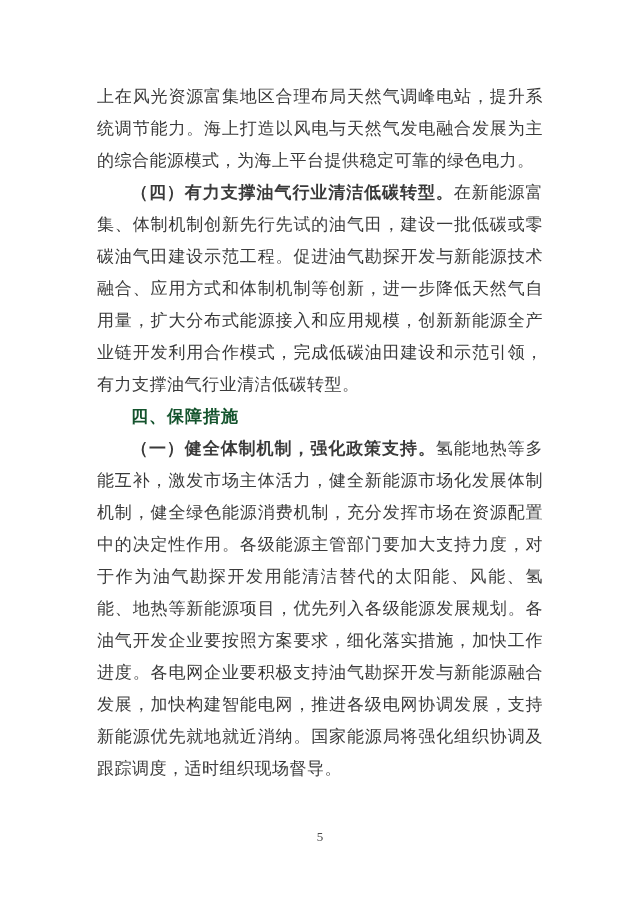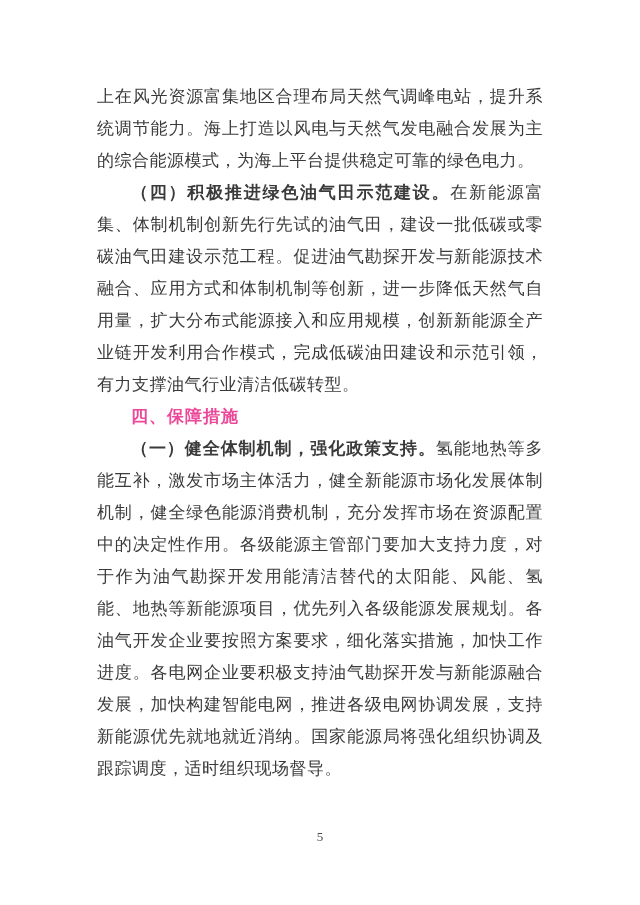--- a/index.html
+++ b/index.html
@@ -38,21 +38,21 @@
   .lead {
     font-weight: bold;
   }
   .heading {
     margin: 0;
     padding: 0;
     font-size: 17px;
     font-weight: bold;
     text-indent: 2em;
     font-family: "Liberation Sans", "DejaVu Sans", sans-serif;
-    color: #ec4899;
+    color: #14532d;
     letter-spacing: 1px;
   }
   .page-number {
     position: absolute;
     top: 827px;
     left: 0;
     width: 100%;
     text-align: center;
     font-size: 13px;
     line-height: 20px;
@@ -61,21 +61,21 @@
   }
 </style>
 </head>
 <body>
 
 <div class="page">
   <div class="content">
 
     <p class="para no-indent">上在风光资源富集地区合理布局天然气调峰电站，提升系统调节能力。海上打造以风电与天然气发电融合发展为主的综合能源模式，为海上平台提供稳定可靠的绿色电力。</p>
 
-    <p class="para"><span class="lead">（四）积极推进绿色油气田示范建设。</span><span>在新能源富集、体制机制创新先行先试的油气田，建设一批低碳或零碳油气田建设示范工程。促进油气勘探开发与新能源技术融合、应用方式和体制机制等创新，进一步降低天然气自用量，扩大分布式能源接入和应用规模，创新新能源全产业链开发利用合作模式，完成低碳油田建设和示范引领，有力支撑油气行业清洁低碳转型。</span></p>
+    <p class="para"><span class="lead">（四）有力支撑油气行业清洁低碳转型。</span><span>在新能源富集、体制机制创新先行先试的油气田，建设一批低碳或零碳油气田建设示范工程。促进油气勘探开发与新能源技术融合、应用方式和体制机制等创新，进一步降低天然气自用量，扩大分布式能源接入和应用规模，创新新能源全产业链开发利用合作模式，完成低碳油田建设和示范引领，有力支撑油气行业清洁低碳转型。</span></p>
 
     <h2 class="heading">四、保障措施</h2>
 
     <p class="para"><span class="lead">（一）健全体制机制，强化政策支持。</span><span>氢能地热等多能互补，激发市场主体活力，健全新能源市场化发展体制机制，健全绿色能源消费机制，充分发挥市场在资源配置中的决定性作用。各级能源主管部门要加大支持力度，对于作为油气勘探开发用能清洁替代的太阳能、风能、氢能、地热等新能源项目，优先列入各级能源发展规划。各油气开发企业要按照方案要求，细化落实措施，加快工作进度。各电网企业要积极支持油气勘探开发与新能源融合发展，加快构建智能电网，推进各级电网协调发展，支持新能源优先就地就近消纳。国家能源局将强化组织协调及跟踪调度，适时组织现场督导。</span></p>
 
 
   </div>
 
   <div class="page-number">5</div>
 </div>

